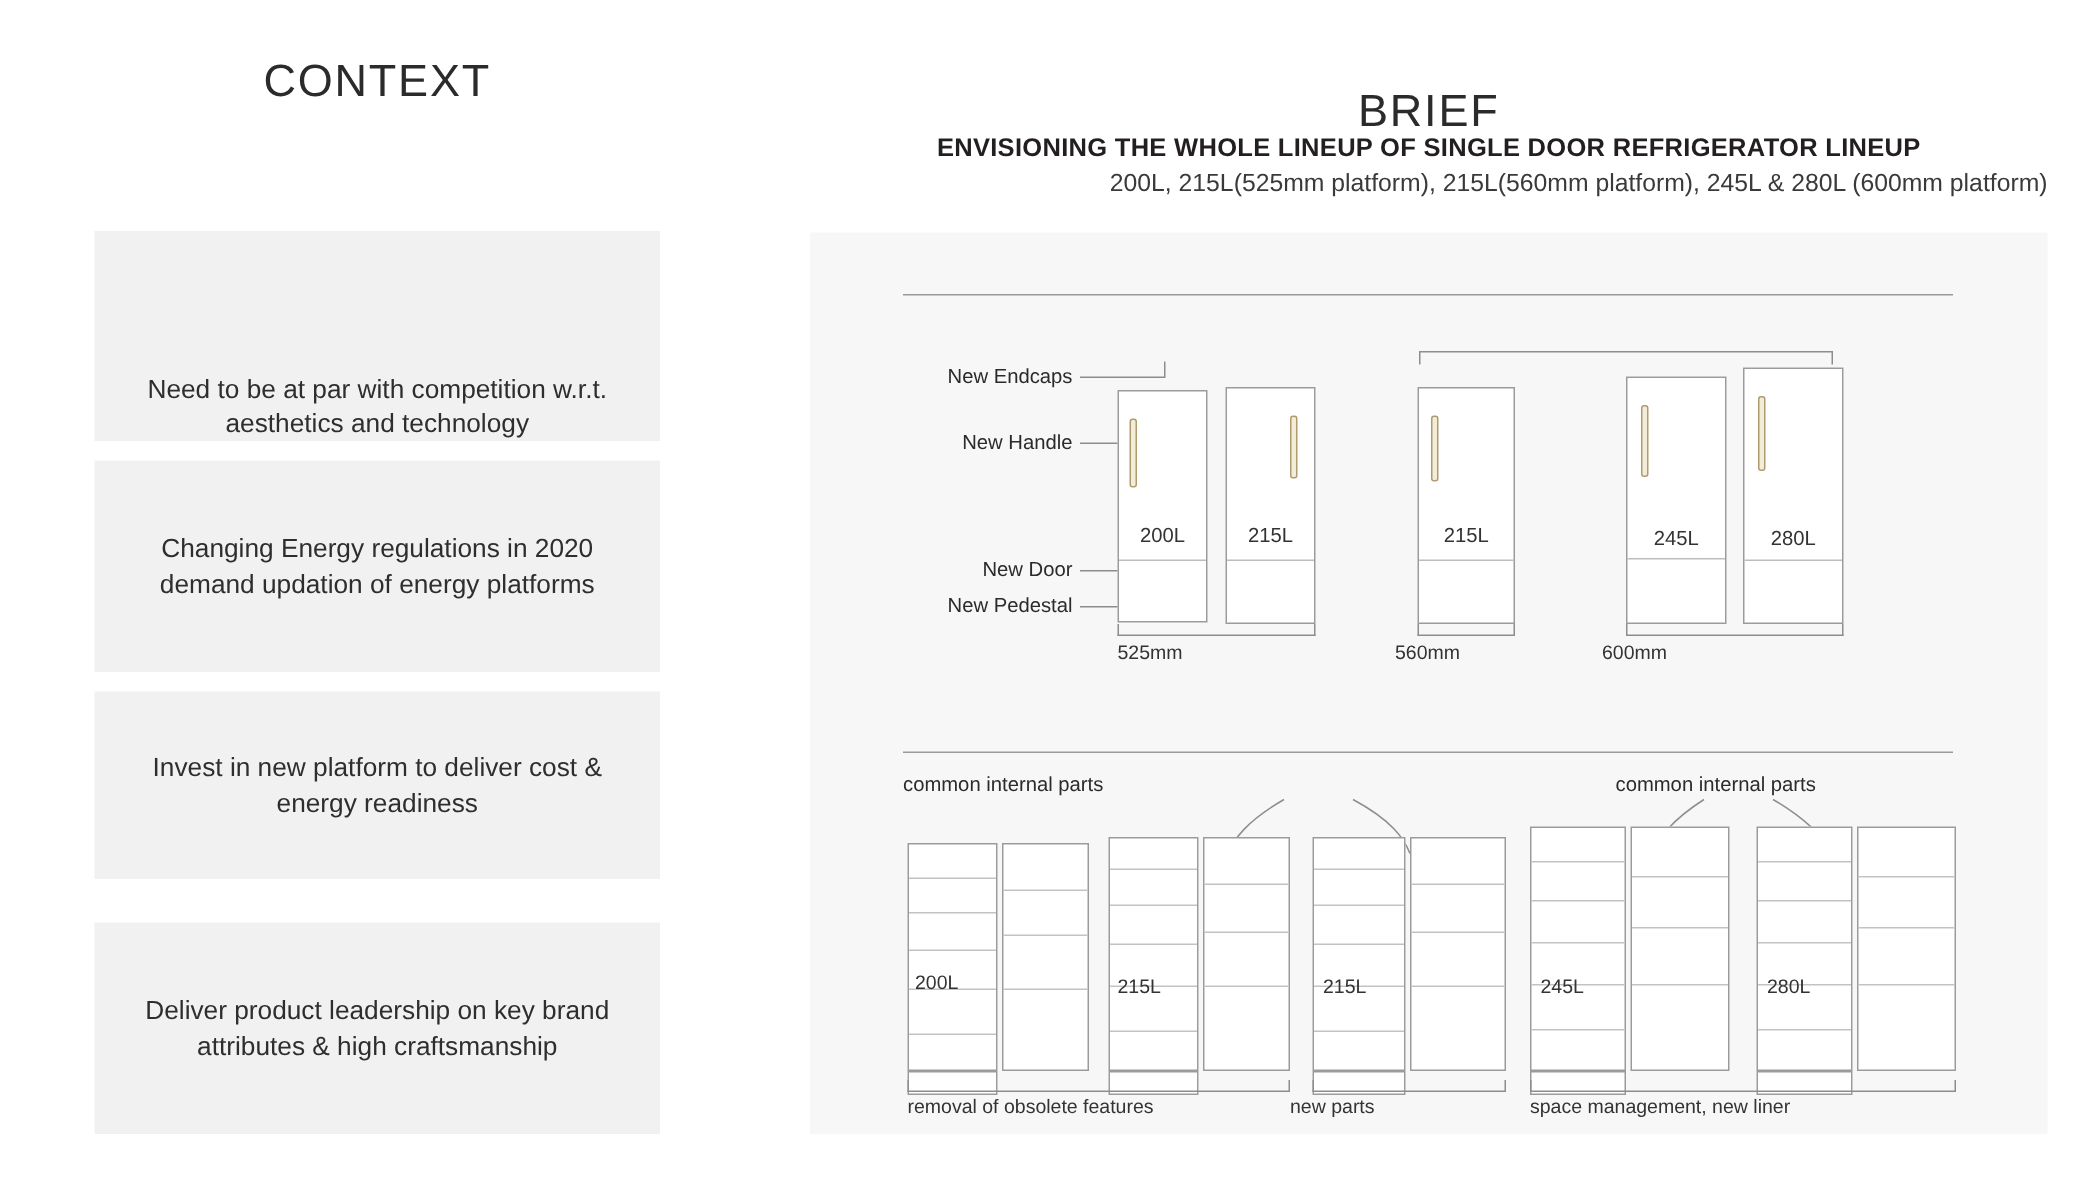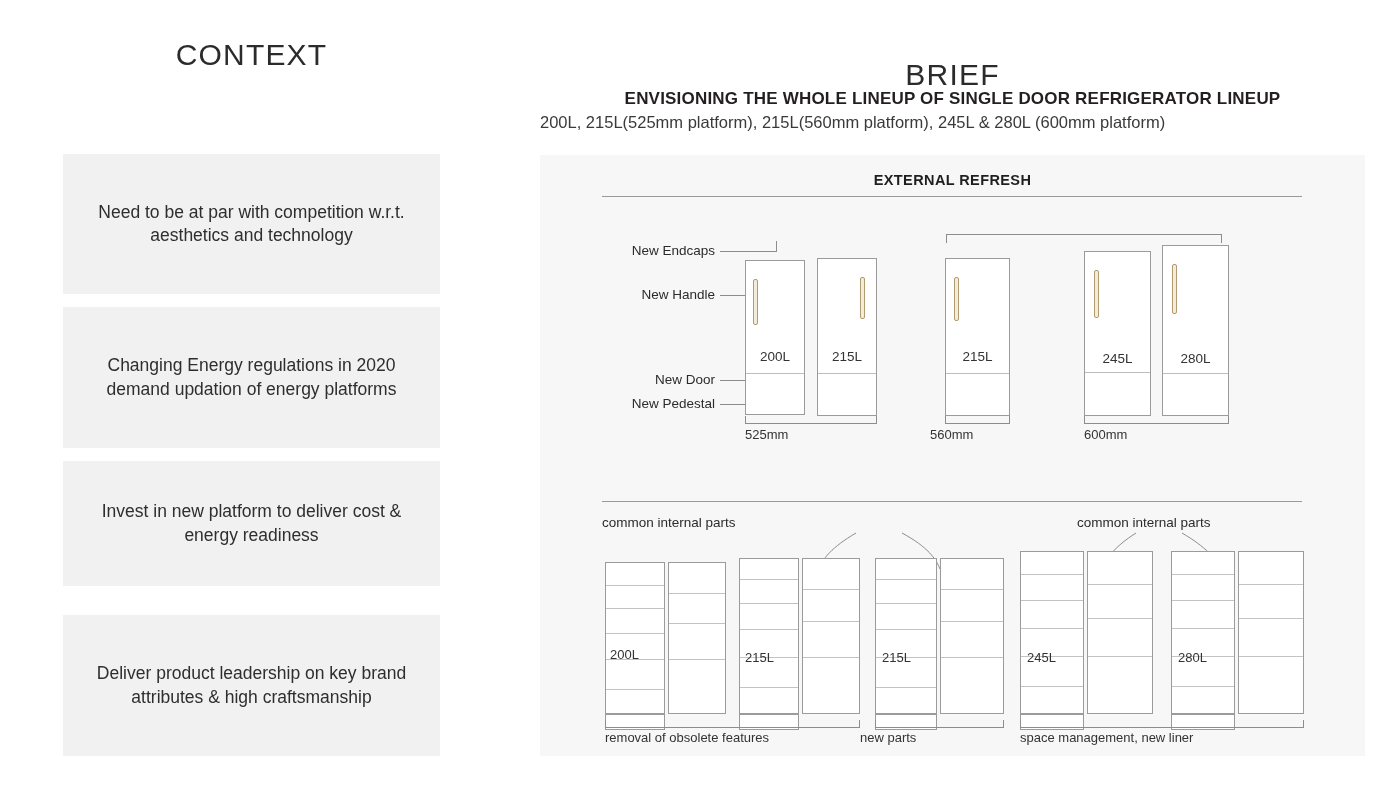--- a/index.html
+++ b/index.html
@@ -36,21 +36,21 @@
     display: flex;
     align-items: center;
     justify-content: center;
     text-align: center;
     padding: 0 22px;
     box-sizing: border-box;
     font-size: 17.5px;
     line-height: 1.32;
     color: #2e2e2e;
   }
-  #ctx-card-0 { top: 154px; height: 140px; }
+  #ctx-card-0 { top: 154px; height: 140px; align-items: flex-end; }
   #ctx-card-1 { top: 307px; height: 141px; }
   #ctx-card-2 { top: 461px; height: 125px; }
   #ctx-card-3 { top: 615px; height: 141px; }
 
   
   #brief-heading {
     position: absolute;
     left: 540px;
     top: 38px;
     width: 825px;
@@ -70,21 +70,21 @@
     font-size: 17px;
     font-weight: bold;
     letter-spacing: .2px;
     color: #231f20;
   }
   #brief-subtitle-2 {
     position: absolute;
     left: 540px;
     top: 113px;
     width: 825px;
-    text-align: left;
+    text-align: right;
     font-size: 16.5px;
     color: #3a3a3a;
   }
 
   #brief-panel {
     position: absolute;
     left: 540px;
     top: 155px;
     width: 825px;
     height: 601px;
@@ -205,21 +205,20 @@
 <div class="context-card" id="ctx-card-3">
   <span>Deliver product leadership on key brand attributes &amp; high craftsmanship</span>
 </div>
 
 <div id="brief-heading">BRIEF</div>
 <div id="brief-subtitle">ENVISIONING THE WHOLE LINEUP OF SINGLE DOOR REFRIGERATOR LINEUP</div>
 <div id="brief-subtitle-2">200L, 215L(525mm platform), 215L(560mm platform), 245L &amp; 280L (600mm platform)</div>
 
 <div id="brief-panel">
 
-  <div class="section-title" style="top:17px;">EXTERNAL REFRESH</div>
   <div class="rule" style="left:62px; top:41px; width:700px;"></div>
 
   <div class="bracket" style="left:406px; top:79px; width:276px; height:9px;"></div>
 
   <div class="callout-label" style="left:20px; top:88px; width:155px;">New Endcaps</div>
   <div class="callout-label" style="left:20px; top:132px; width:155px;">New Handle</div>
   <div class="callout-label" style="left:20px; top:217px; width:155px;">New Door</div>
   <div class="callout-label" style="left:20px; top:241px; width:155px;">New Pedestal</div>
 
   <div class="leader" style="left:180px; top:96px; width:56px;"></div>
@@ -257,21 +256,21 @@
   </div>
   <div class="cap-label" style="left:544px; top:196px; width:67px;">245L</div>
 
   <div class="fridge" style="left:622px; top:90px; width:67px; height:171px;">
     <div class="divider" style="top:127px;"></div>
     <div class="handle" style="left:9px; top:18px; height:50px;"></div>
   </div>
   <div class="cap-label" style="left:622px; top:196px; width:67px;">280L</div>
 
   <div class="bracket-down" style="left:544px; top:261px; width:145px; height:8px;"></div>
-  <div class="dim-label" style="left:544px; top:272px; width:145px;">600mm</div>
+  <div class="dim-label" style="left:528px; top:272px; width:145px;">600mm</div>
 
   <div class="rule" style="left:62px; top:346px; width:700px;"></div>
 
   <div class="note-label" style="left:700px; top:360px; width:290px; text-align:left; transform:translateX(-638px);">common internal parts</div>
   <div class="note-label" style="left:537px; top:360px; width:290px; text-align:left;">common internal parts</div>
 
   <svg class="overlay">
     <path d="M 316 378 C 292 392, 282 404, 278 416" stroke="#8d8d8d" fill="none" stroke-width="1"></path>
     <path d="M 362 378 C 388 392, 396 404, 400 414" stroke="#8d8d8d" fill="none" stroke-width="1"></path>
     <path d="M 596 378 C 574 392, 566 404, 560 414" stroke="#8d8d8d" fill="none" stroke-width="1"></path>

